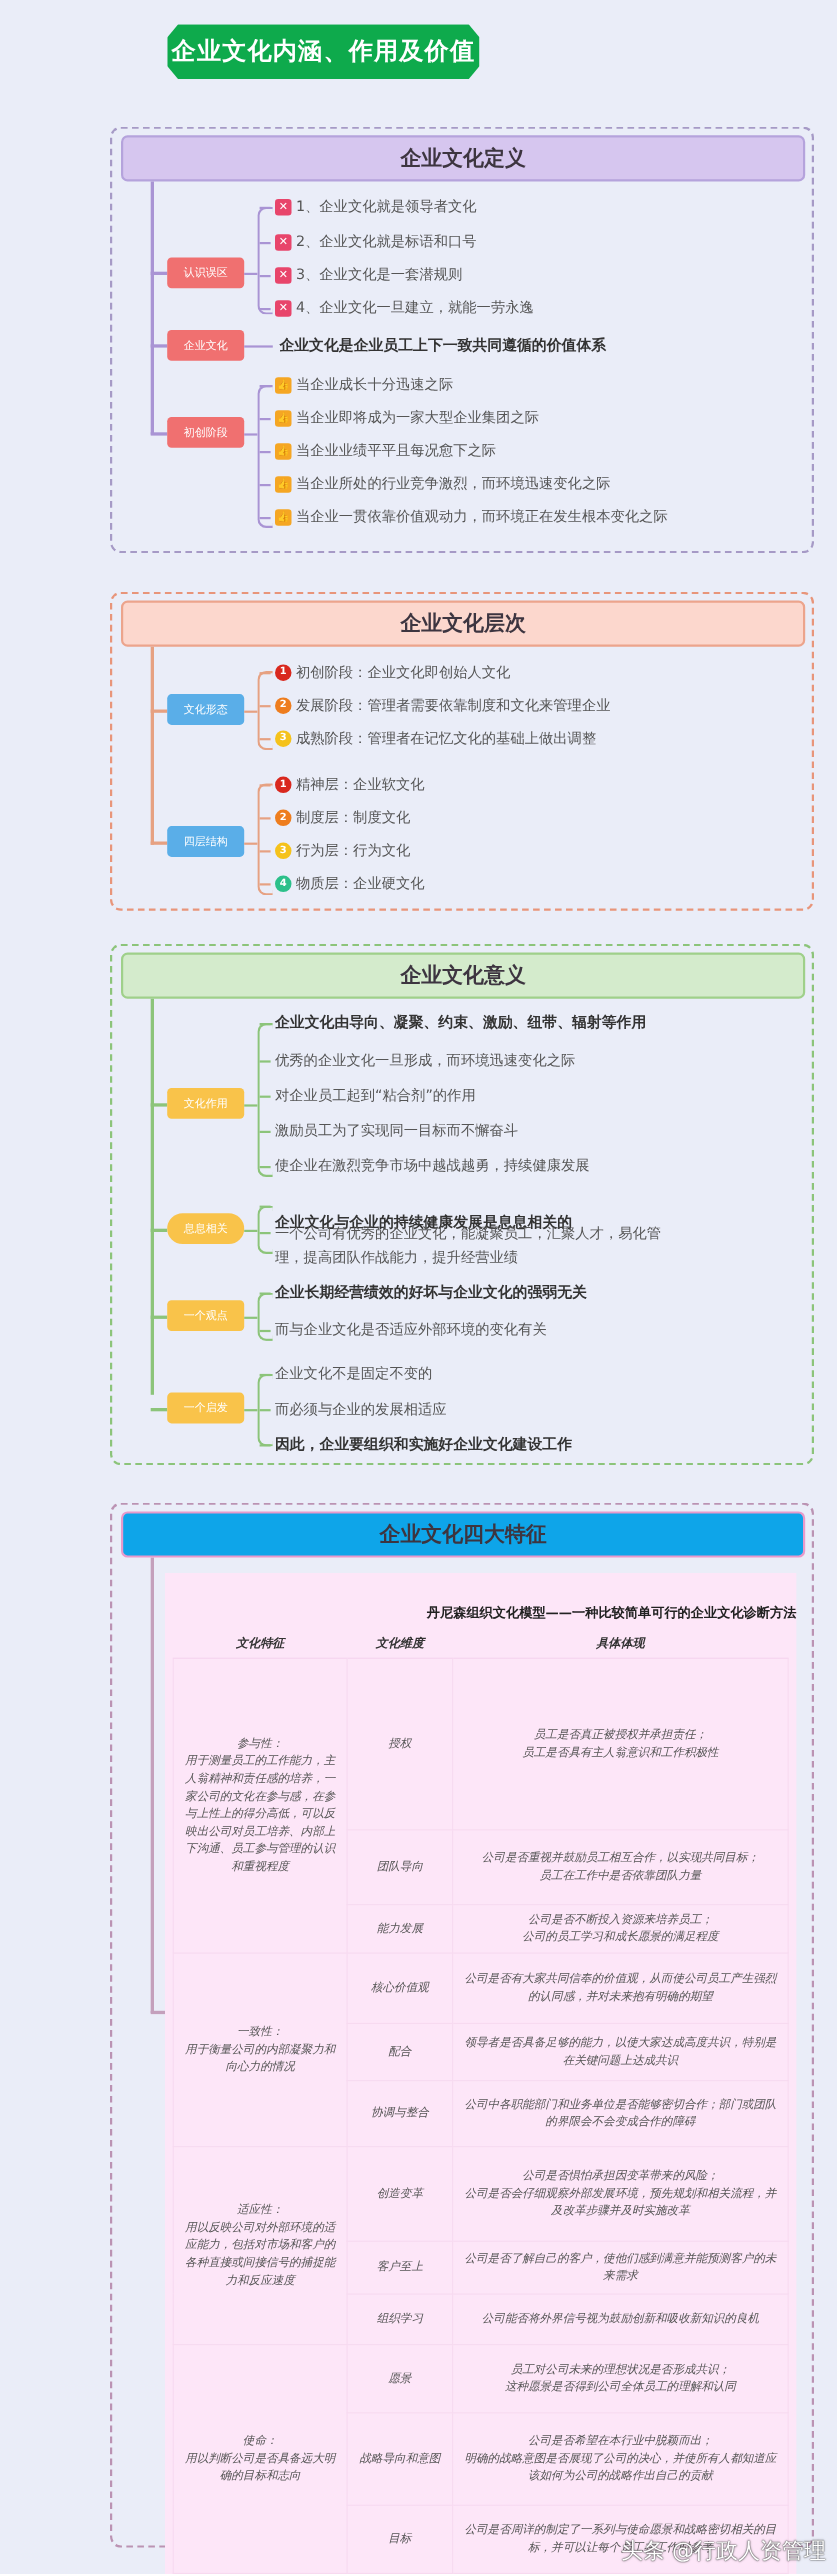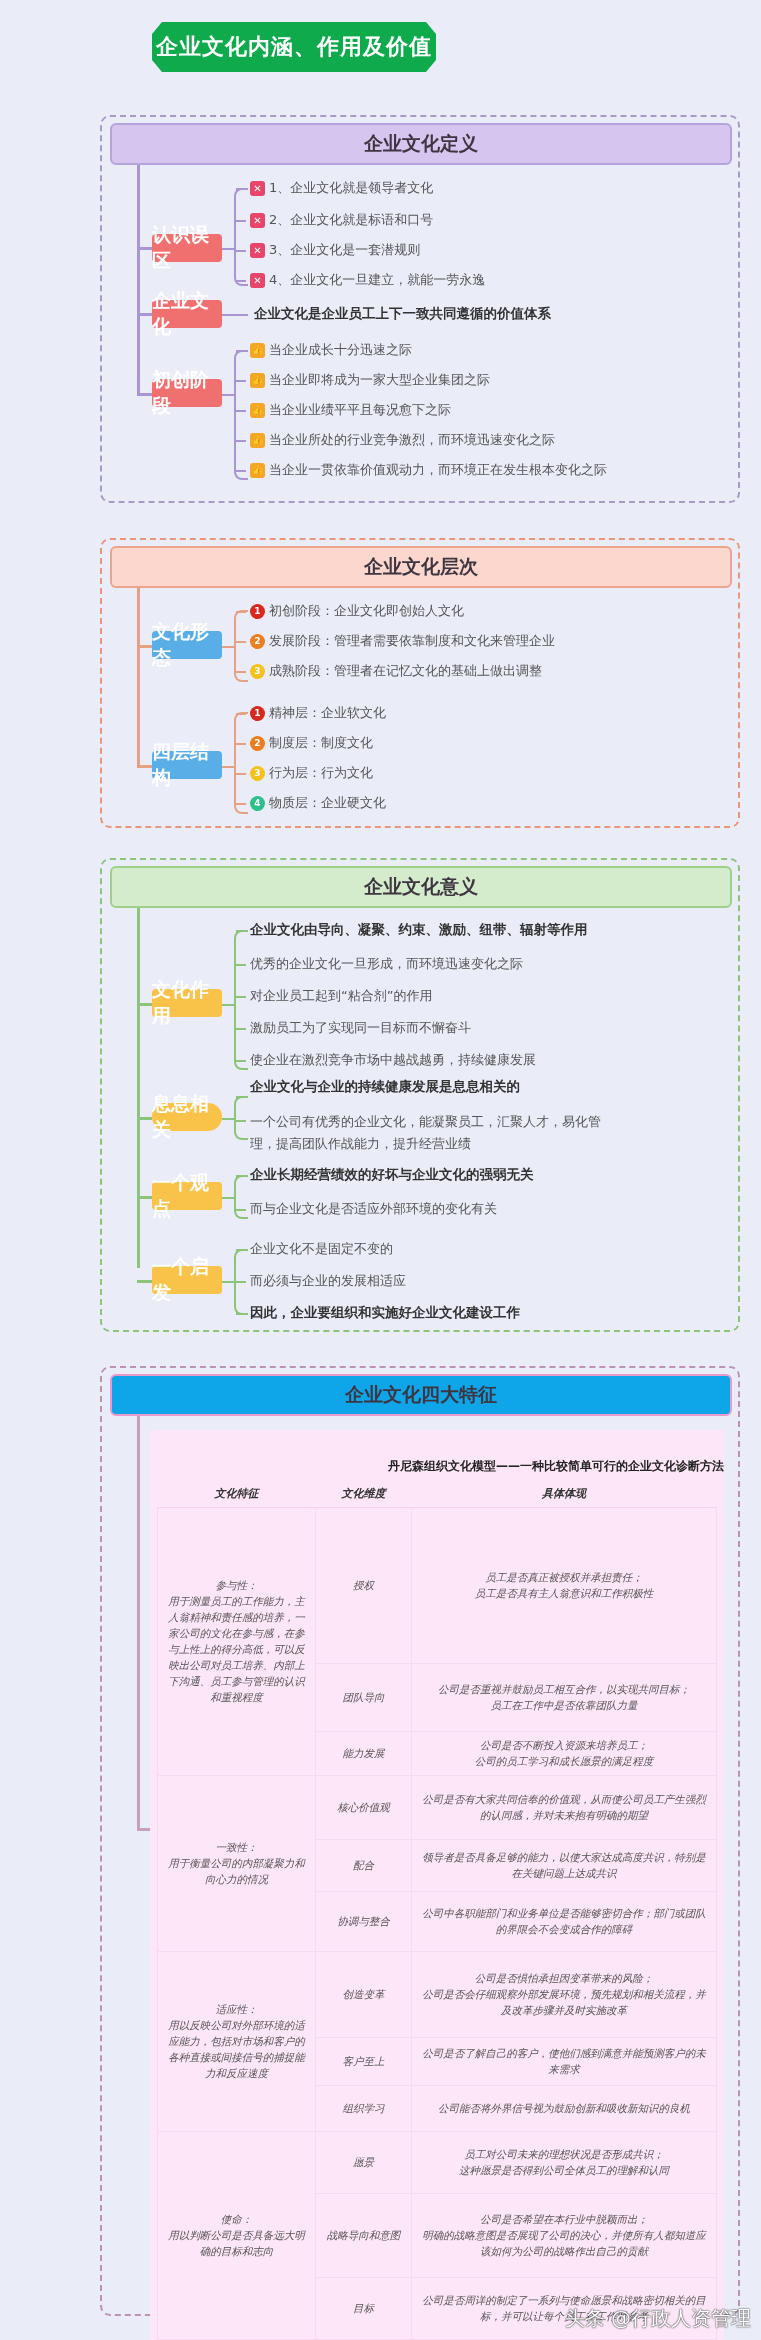--- a/index.html
+++ b/index.html
@@ -17,21 +17,21 @@
   .section { position: absolute; left: 100px; width: 640px; border: 2px dashed; border-radius: 10px; }
   .sec-header {
     position: absolute; left: 8px; top: 6px; width: 622px; height: 42px; border-radius: 6px;
     border: 2px solid; display: flex; align-items: center; justify-content: center;
     font-size: 19px; font-weight: bold; color: #3d3540;
   }
   .trunk { position: absolute; left: 35px; width: 3px; }
   .branch-h { position: absolute; height: 3px; }
   .tag {
     position: absolute; left: 50px; width: 70px; height: 28px; border-radius: 4px;
-    color: #fff; font-weight: bold; font-size: 19px; display: flex; align-items: center; justify-content: center;
+    color: #fff; font-weight: normal; font-size: 10px; display: flex; align-items: center; justify-content: center;
   }
   .bracket { position: absolute; width: 14px; border: 2px solid; border-right: none; border-radius: 8px 0 0 8px; }
   .stub { position: absolute; height: 2px; width: 12px; }
   .leaf { position: absolute; left: 148px; font-size: 13px; color: #555; display: flex; align-items: center; white-space: nowrap; }
   .leaf.bold { font-weight: bold; color: #333; font-size: 13.5px; }
   .leaf.wrap { white-space: normal; width: 360px; line-height: 22px; align-items: flex-start; }
   .tick { position: absolute; height: 2px; width: 10px; }
   .icon { width: 15px; height: 15px; margin-right: 4px; flex: none; display: inline-flex; align-items: center; justify-content: center; color: #fff; font-size: 10px; font-weight: bold; }
   .icon-x { background: #e8456b; border-radius: 3px; }
   .icon-thumb { background: #f5a623; border-radius: 3px; }
@@ -212,21 +212,21 @@
     </div>
     <div class="tick" style="left: 134px; top: 168px; background: rgb(140, 196, 122);"></div>
     <div class="leaf" style="top: 159px;">
       <span>激励员工为了实现同一目标而不懈奋斗</span>
     </div>
     <div class="tick" style="left: 134px; top: 200px; background: rgb(140, 196, 122);"></div>
     <div class="leaf" style="top: 191px;">
       <span>使企业在激烈竞争市场中越战越勇，持续健康发展</span>
     </div>
     <div class="tick" style="left: 134px; top: 236px; background: rgb(140, 196, 122);"></div>
-    <div class="leaf bold" style="top: 218px;">
+    <div class="leaf bold" style="top: 242px;">
       <span>企业文化与企业的持续健康发展是息息相关的</span>
     </div>
     <div class="tick" style="left: 134px; top: 260px; background: rgb(140, 196, 122);"></div>
     <div class="leaf wrap" style="top: 251px;">
       <span>一个公司有优秀的企业文化，能凝聚员工，汇聚人才，易化管理，提高团队作战能力，提升经营业绩</span>
     </div>
     <div class="tick" style="left: 134px; top: 315px; background: rgb(140, 196, 122);"></div>
     <div class="leaf bold" style="top: 306px;">
       <span>企业长期经营绩效的好坏与企业文化的强弱无关</span>
     </div>

